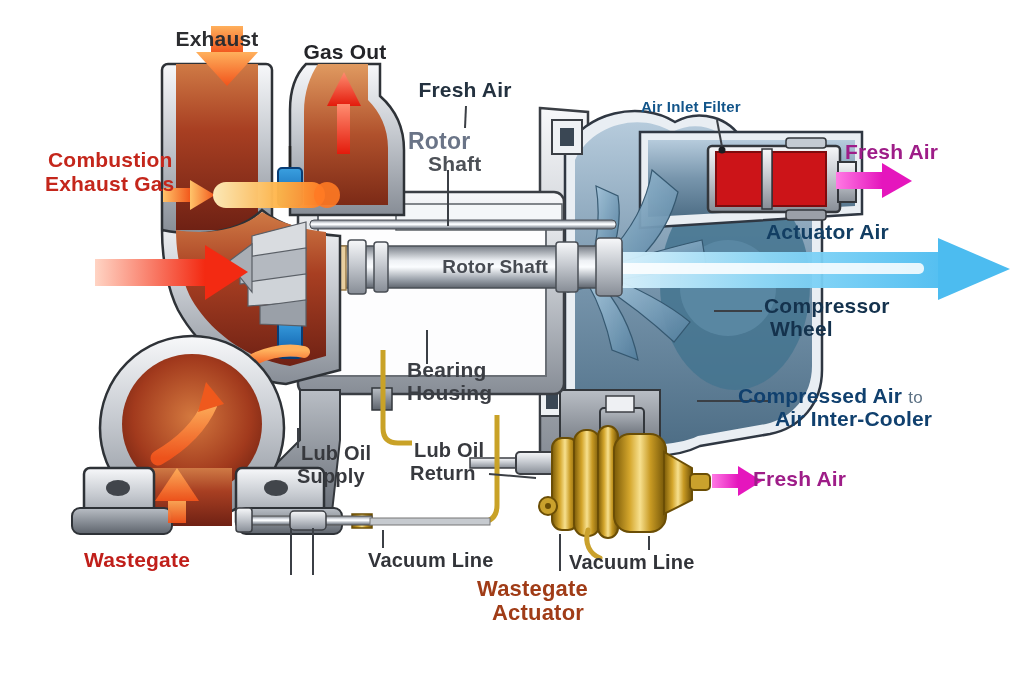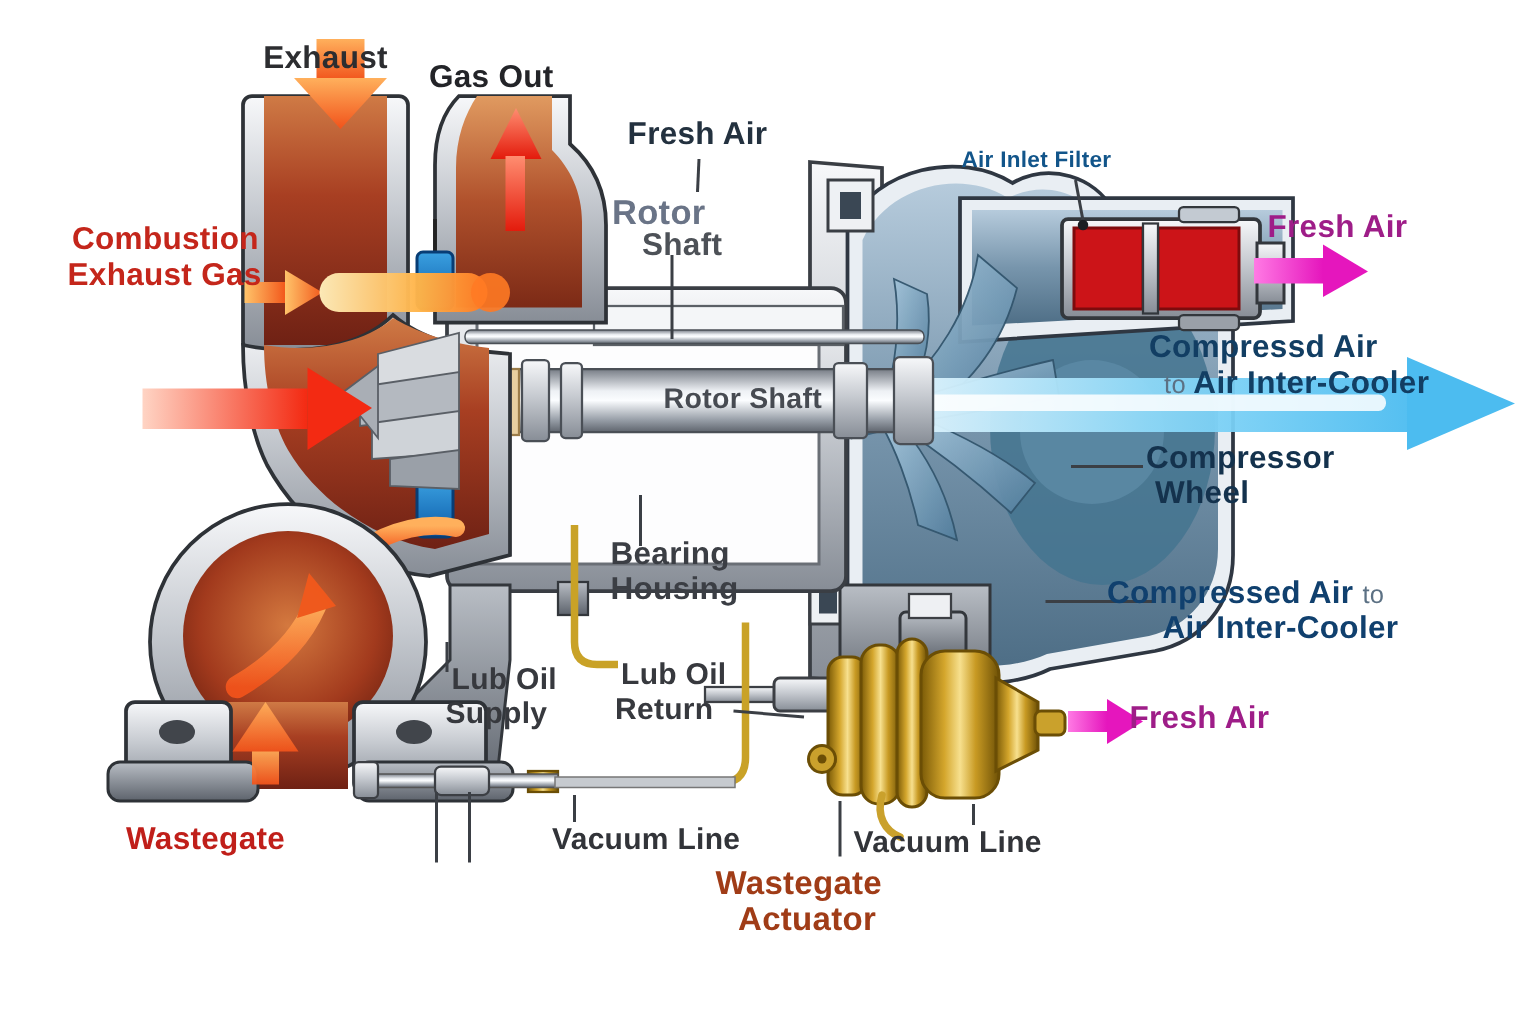--- a/index.html
+++ b/index.html
@@ -278,39 +278,36 @@
     <line x1="313" y1="528" x2="313" y2="575"></line>
     <line x1="383" y1="530" x2="383" y2="548"></line>
     <line x1="560" y1="534" x2="560" y2="571"></line>
     <line x1="649" y1="536" x2="649" y2="550"></line>
   </g>
   <circle cx="722" cy="150" r="3.5" fill="#1b1e22"></circle>
 </svg>
 
   <div class="lbl" style="left:152px;top:28px;width:130px;text-align:center;color:#2c2d30">Exhaust</div>
 
-  <div class="lbl" style="left:286px;top:41px;width:118px;text-align:left;color:#232428">Gas Out</div>
+  <div class="lbl" style="left:286px;top:41px;width:118px;text-align:center;color:#232428">Gas Out</div>
 
   <div class="lbl" style="left:402px;top:79px;width:126px;text-align:center;color:#23313f">Fresh Air</div>
 
   <div class="lbl" style="left:408px;top:129px;font-size:23px;color:#6a7487">Rotor</div>
   <div class="lbl" style="left:428px;top:153px;color:#4d5157">Shaft</div>
 
   <div class="lbl" style="left:641px;top:99px;font-size:15px;color:#12558a">Air Inlet Filter</div>
 
   <div class="lbl" style="left:845px;top:141px;color:#9e1d88">Fresh Air</div>
 
   <div class="lbl" style="left:48px;top:149px;color:#c4261b">Combustion</div>
   <div class="lbl" style="left:45px;top:173px;color:#c4261b">Exhaust Gas</div>
 
 
-  <div class="lbl" style="left:766px;top:221px;color:#123e63">Compressd Air</div>
-  <div class="lbl" style="left:776px;top:245px;color:#123e63">
-    <span class="to2">to</span><span>Air Inter-Cooler</span>
-  </div>
+  <div class="lbl" style="left:766px;top:221px;color:#123e63">Actuator Air</div>
 
   <div class="lbl" style="left:764px;top:295px;color:#14324d">Compressor</div>
   <div class="lbl" style="left:770px;top:318px;color:#14324d">Wheel</div>
 
   <div class="lbl" style="left:408px;top:257px;width:140px;text-align:right;font-size:19px;font-weight:600;color:#474b52">Rotor Shaft</div>
 
   <div class="lbl" style="left:407px;top:359px;color:#3b3e44">Bearing</div>
   <div class="lbl" style="left:407px;top:382px;color:#3b3e44">Housing</div>
 
   <div class="lbl" style="left:738px;top:385px;color:#10406e">

